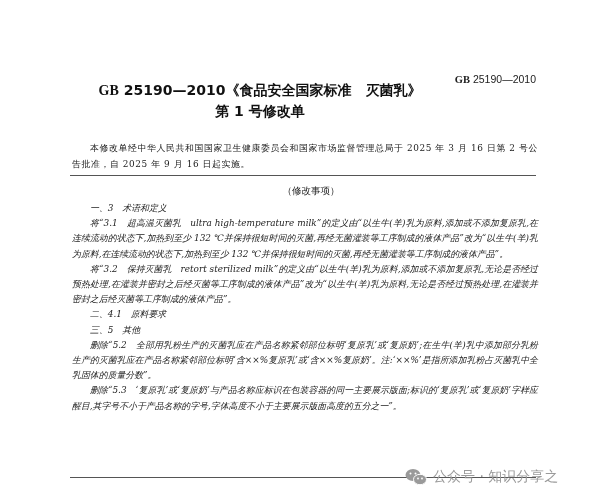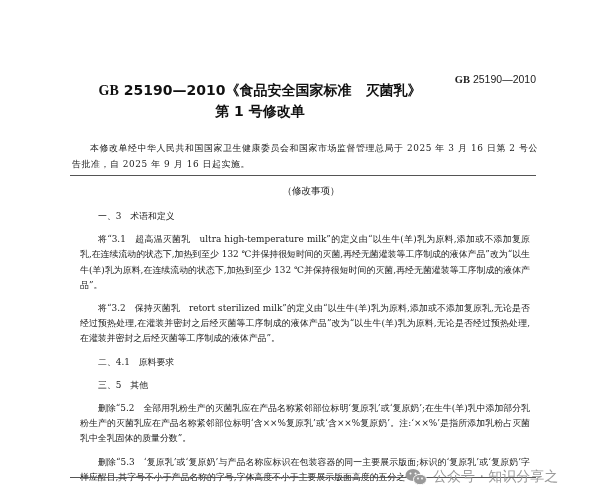--- a/index.html
+++ b/index.html
@@ -30,21 +30,21 @@
   .rule.top { top: 175px; }
   .rule.bottom { top: 477px; }
   .section-head {
     position: absolute; top: 185px; left: 0; width: 600px; text-align: center;
     font-size: 9.5px; color: #222; padding-left: 11px;
   }
   .body-text {
     position: absolute; top: 201px; left: 72px; width: 466px;
     font-size: 8.9px; line-height: 15.2px; color: #222; text-align: justify;
   }
-  .body-text p { margin: 8px; }
+  .body-text p { margin: 0; font-style: italic; }
   .body-text .h { text-indent: 18px; }
   .body-text .para { text-indent: 18px; }
   .watermark {
     position: absolute; top: 468px; left: 405px;
     font-family: "DejaVu Sans", "Liberation Sans", sans-serif;
     font-size: 14px; color: #9a9a9a; display: flex; align-items: center; gap: 6px;
   }
   .wechat-icon { width: 22px; height: 18px; }
 </style>
 </head>

